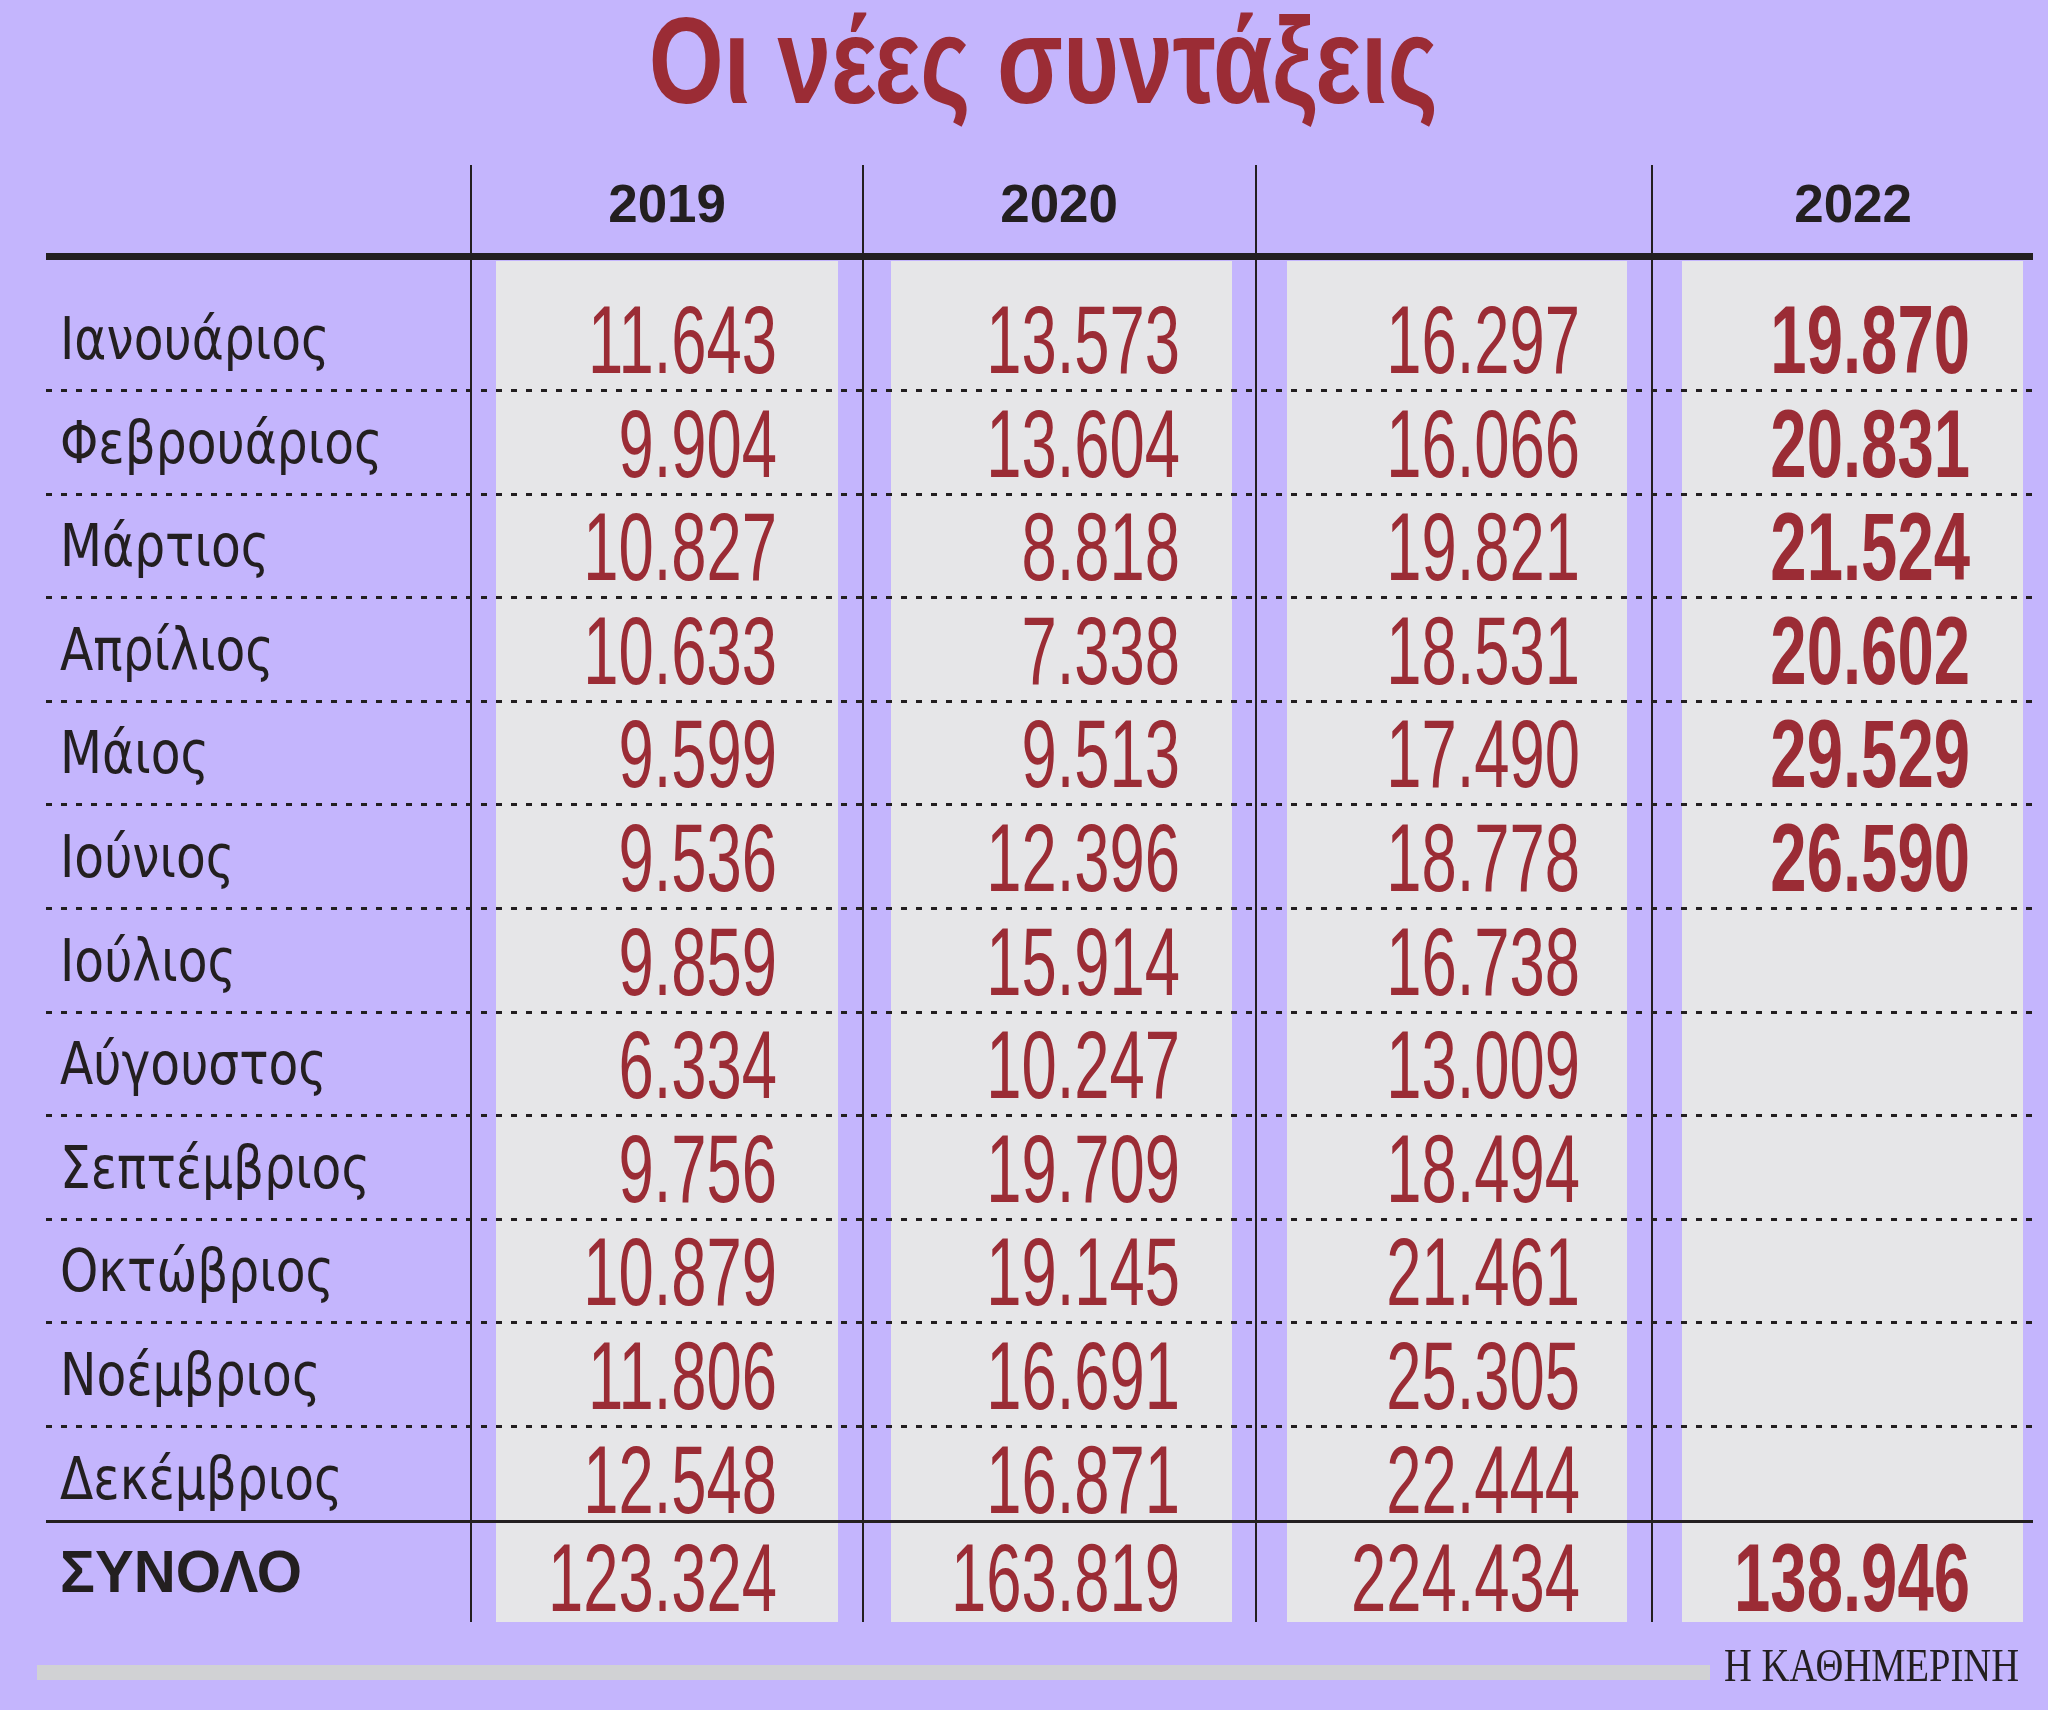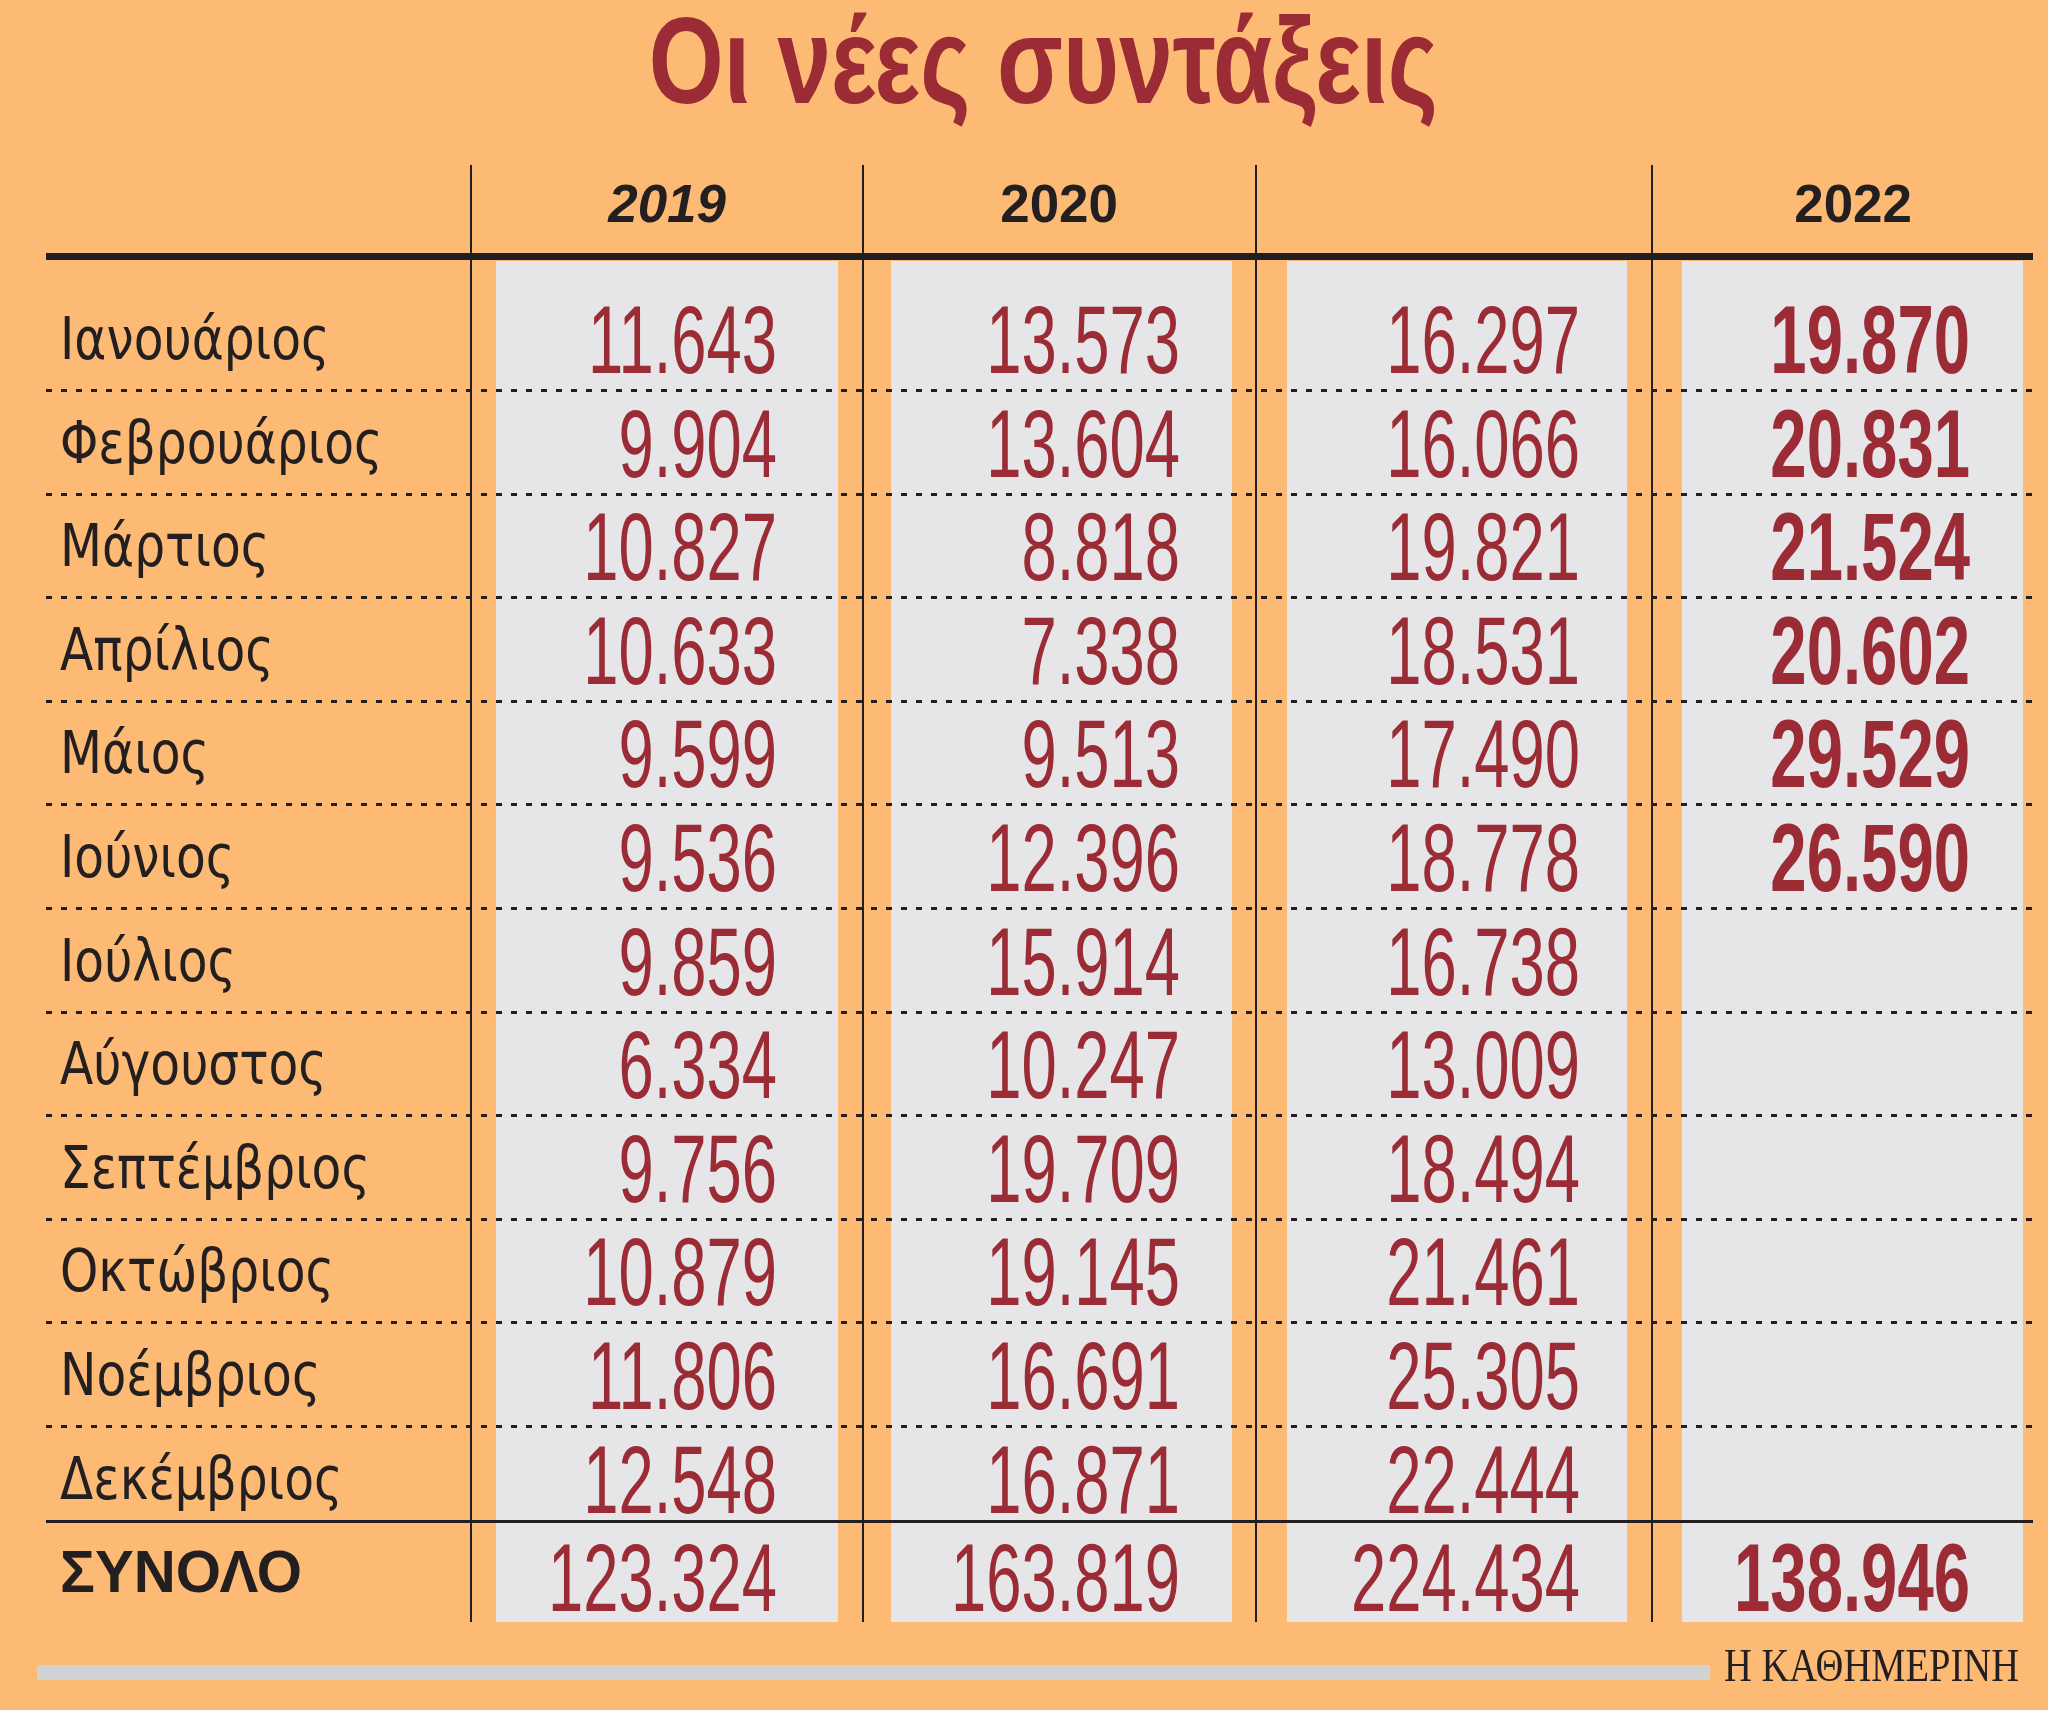--- a/index.html
+++ b/index.html
@@ -1,17 +1,17 @@
 <!DOCTYPE html>
 <html><head>
 <meta charset="utf-8">
 <style>
   html, body { margin: 0; padding: 0; background: #ffffff; }
   body { width: 2048px; height: 1710px; position: relative; overflow: hidden; }
-  #canvas { position: absolute; left: 0; top: 0; width: 2048px; height: 1710px; background: #fdba74; }
+  #canvas { position: absolute; left: 0; top: 0; width: 2048px; height: 1710px; background: #c4b5fd; }
 
   .title {
     position: absolute; left: 0; width: 2048px; top: -14px; height: 150px;
     text-align: center; white-space: nowrap;
   }
   .title span {
     display: inline-block;
     font-family: "Liberation Sans", sans-serif; font-weight: 700;
     font-size: 122px; line-height: 150px; color: #9b2c35;
     transform: scaleX(0.79); transform-origin: 50% 50%;
@@ -68,21 +68,21 @@
 
   <div class="title">
     <span>Οι νέες συντάξεις</span>
   </div>
 
   <div class="gcol" style="left:496px;width:342px;"></div>
   <div class="gcol" style="left:891px;width:341px;"></div>
   <div class="gcol" style="left:1287px;width:340px;"></div>
   <div class="gcol" style="left:1682px;width:341px;"></div>
 
-  <div class="year" style="left:471px;width:392px;font-style:italic;"><span>2019</span></div>
+  <div class="year" style="left:471px;width:392px;"><span>2019</span></div>
   <div class="year" style="left:863px;width:393px;text-decoration:underline;"><span>2020</span></div>
   <div class="year" style="left:1652px;width:402px;"><span>2022</span></div>
 
   <div class="hthick"></div>
   <div id="dashes">
       <div class="dash" style="top: 389px;"></div>
       <div class="dash" style="top: 493px;"></div>
       <div class="dash" style="top: 596px;"></div>
       <div class="dash" style="top: 700px;"></div>
       <div class="dash" style="top: 803px;"></div>

